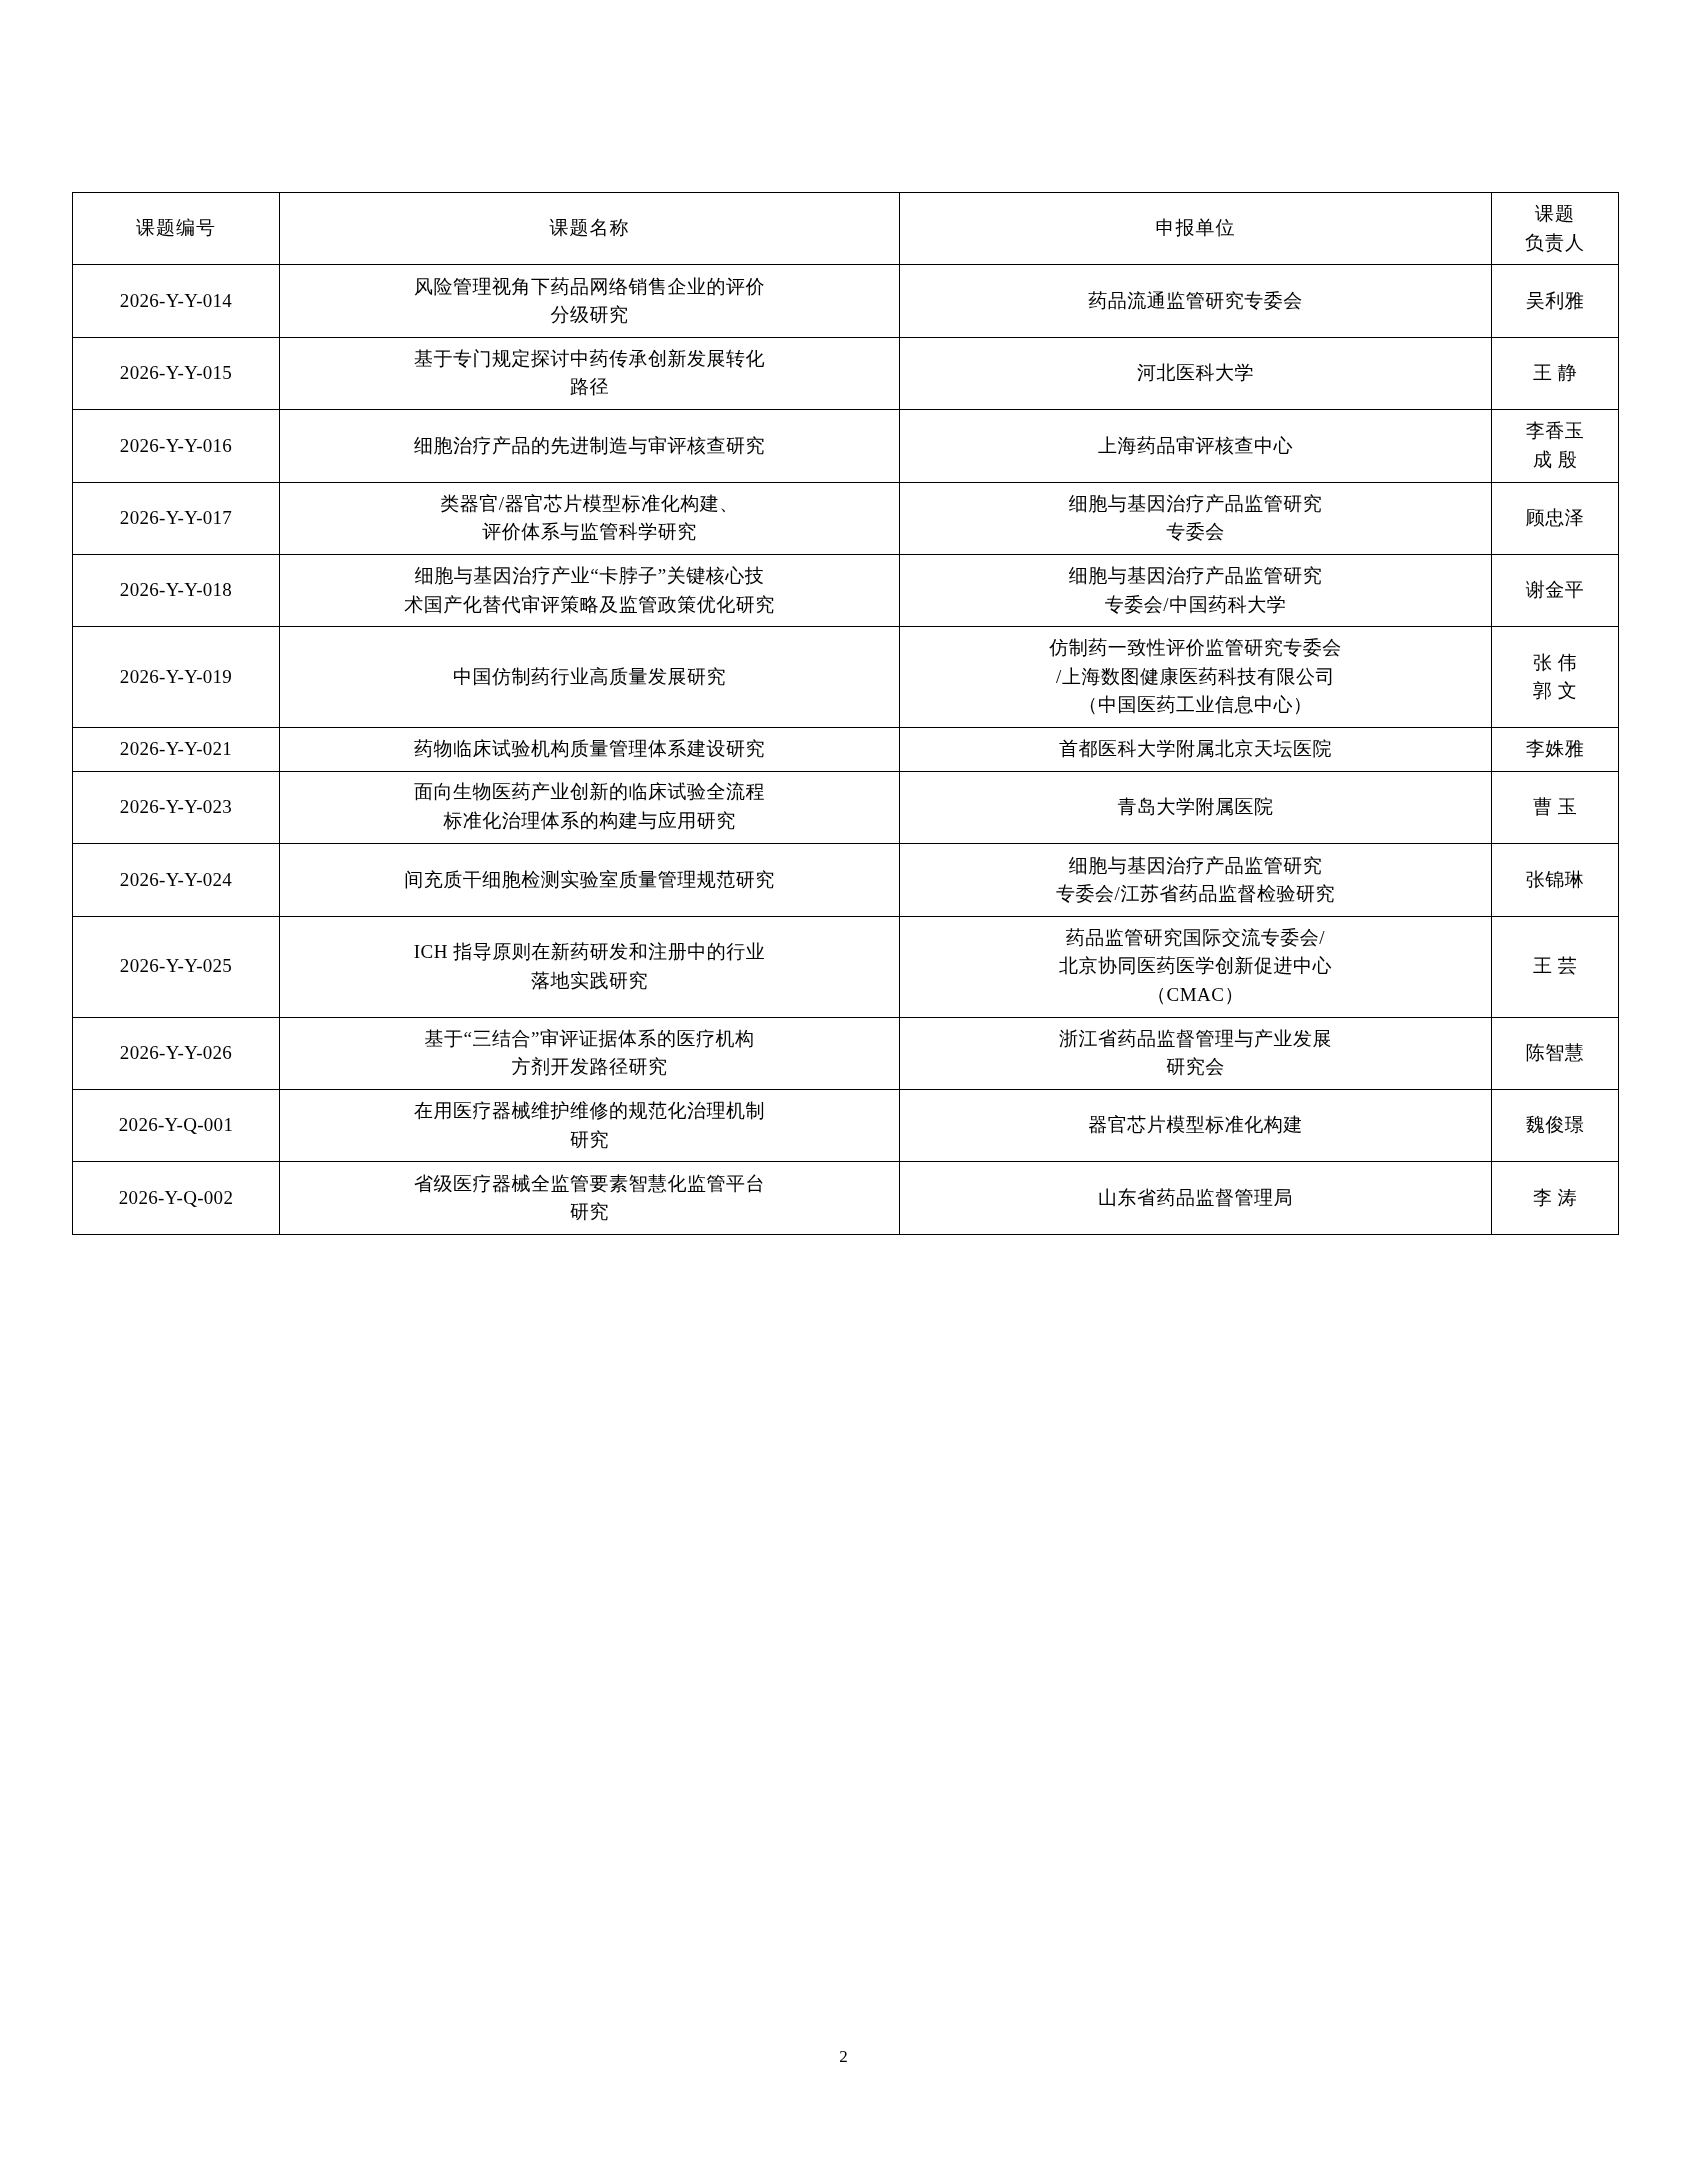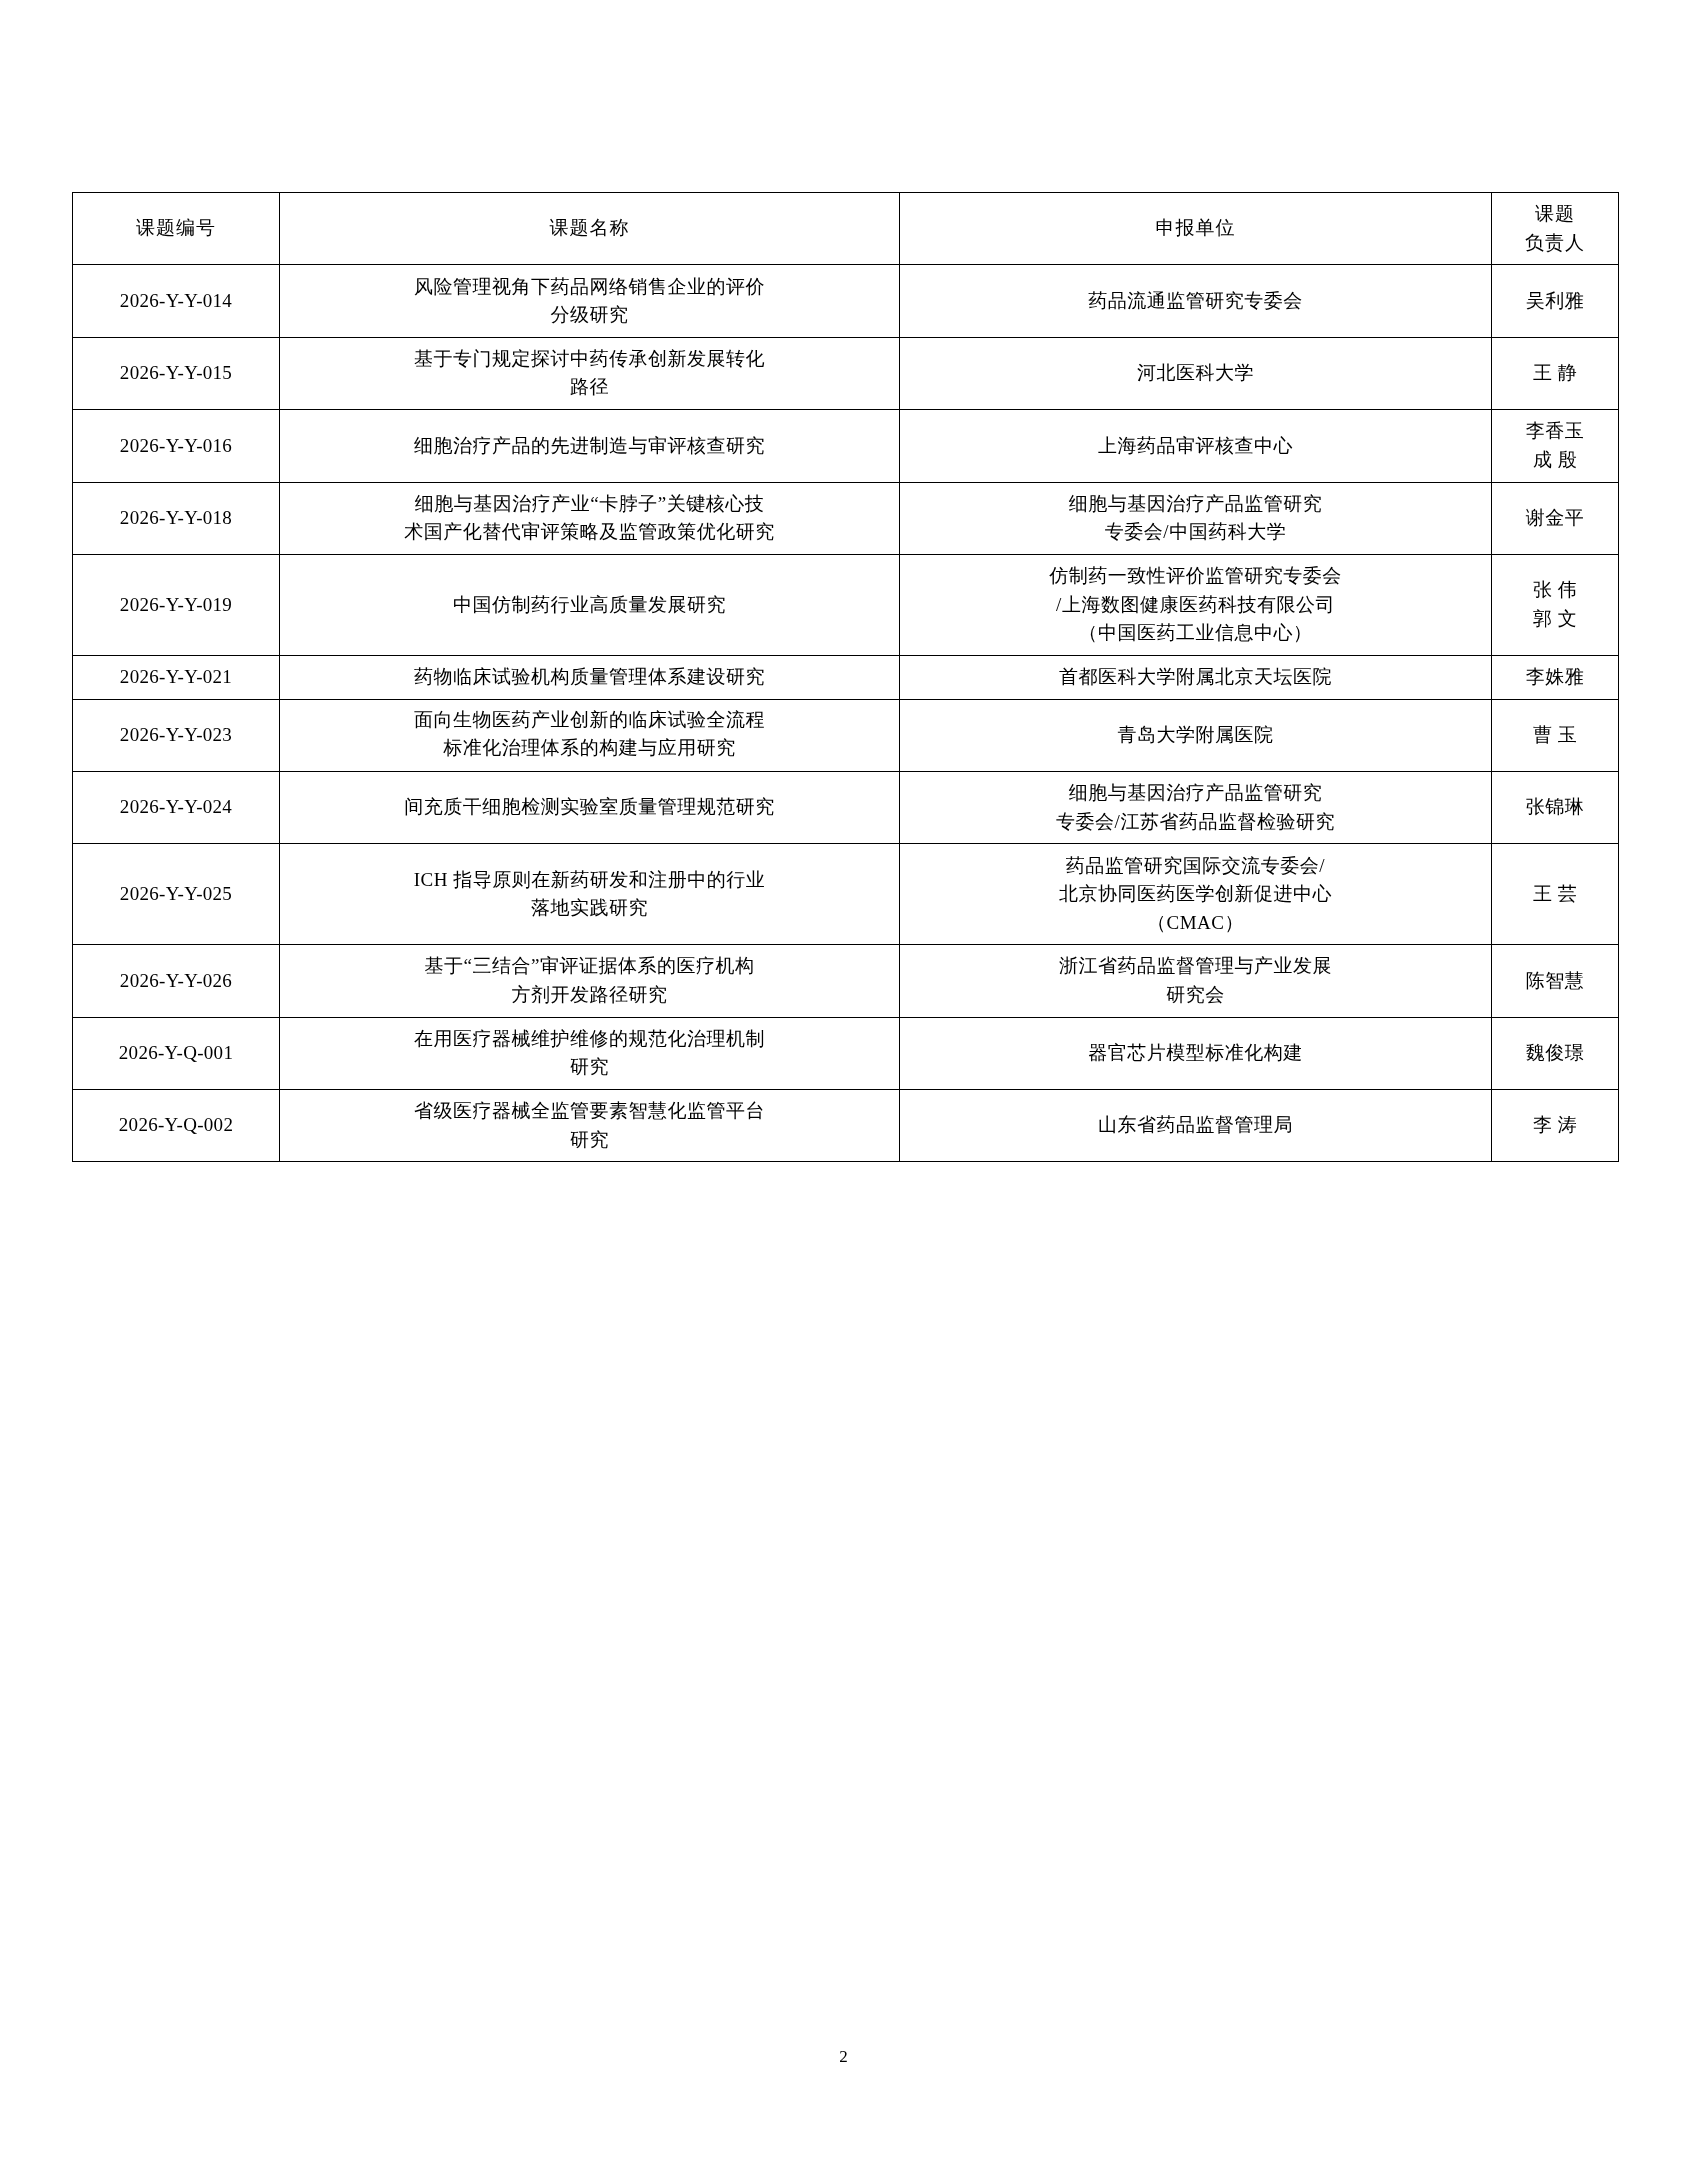--- a/index.html
+++ b/index.html
@@ -115,20 +115,28 @@
             <td class="cell-person">王   静</td>
           </tr>
           <tr>
             <td class="cell-id">2026-Y-Y-016</td>
             <td class="cell-name" style="white-space: pre-line;">细胞治疗产品的先进制造与审评核查研究</td>
             <td class="cell-unit" style="white-space: pre-line;">上海药品审评核查中心</td>
             <td class="cell-person">李香玉
 成   殷</td>
           </tr>
           <tr>
+            <td class="cell-id">2026-Y-Y-017</td>
+            <td class="cell-name" style="white-space: pre-line;">类器官/器官芯片模型标准化构建、
+评价体系与监管科学研究</td>
+            <td class="cell-unit" style="white-space: pre-line;">细胞与基因治疗产品监管研究
+专委会</td>
+            <td class="cell-person">顾忠泽</td>
+          </tr>
+          <tr>
             <td class="cell-id">2026-Y-Y-018</td>
             <td class="cell-name" style="white-space: pre-line;">细胞与基因治疗产业“卡脖子”关键核心技
 术国产化替代审评策略及监管政策优化研究</td>
             <td class="cell-unit" style="white-space: pre-line;">细胞与基因治疗产品监管研究
 专委会/中国药科大学</td>
             <td class="cell-person">谢金平</td>
           </tr>
           <tr>
             <td class="cell-id">2026-Y-Y-019</td>
             <td class="cell-name" style="white-space: pre-line;">中国仿制药行业高质量发展研究</td>

